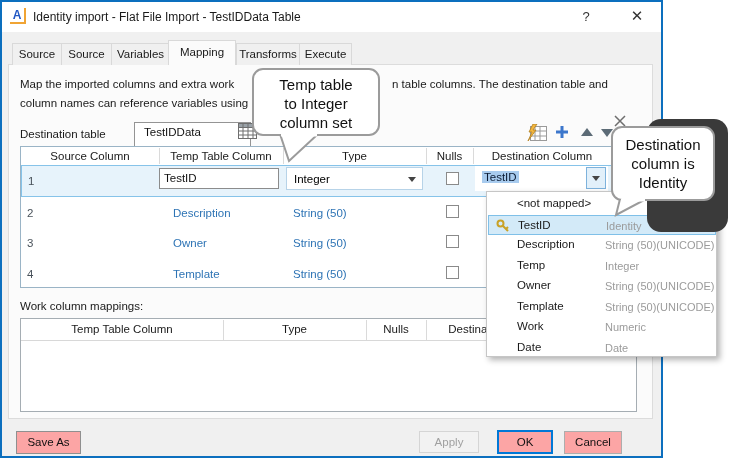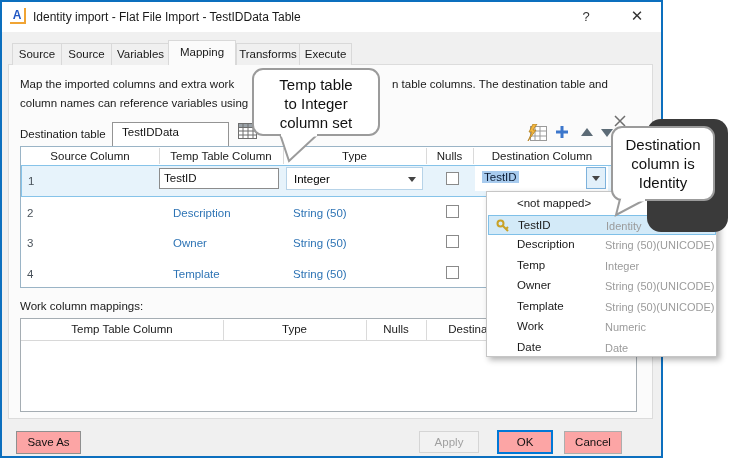--- a/index.html
+++ b/index.html
@@ -50,21 +50,21 @@
 <div class="abs tab" style="left:236px; width:64px;">Transforms</div>
 <div class="abs tab" style="left:299px; width:53px;">Execute</div>
 
 <div class="abs page"></div>
 
 <div class="abs txt" style="left:20px; top:78px; z-index:2;">Map the imported columns and extra work</div>
 <div class="abs txt" style="left:392px; top:78px; z-index:2;">n table columns. The destination table and</div>
 <div class="abs txt" style="left:20px; top:97px; z-index:2;">column names can reference variables using</div>
 
 <div class="abs txt" style="left:20px; top:128px; z-index:2;">Destination table</div>
-<div class="abs field" style="left:112px; top:122px; width:117px; height:34px; z-index:2;padding-left:9px;">TestIDData</div>
+<div class="abs field" style="left:134px; top:122px; width:117px; height:34px; z-index:2;padding-left:9px;">TestIDData</div>
 <svg class="abs" style="left:238px; top:123px; z-index:2;" width="19" height="17">
   <rect x="0.5" y="0.5" width="18" height="15" fill="#fff" stroke="#6E6E6E"></rect>
   <rect x="0.5" y="0.5" width="18" height="4" fill="#9AA2A8" stroke="#6E6E6E"></rect>
   <path d="M5,1 V16 M10,1 V16 M15,1 V16 M0,8 H19 M0,12 H19" stroke="#6E6E6E" stroke-width="1" fill="none"></path>
 </svg>
 
 <svg class="abs" style="left:526px; top:124px; z-index:2;" width="21" height="18">
   <rect x="4.5" y="2.5" width="16" height="14" fill="#fff" stroke="#9A9A9A"></rect>
   <path d="M9,2.5 V16.5 M14,2.5 V16.5 M4.5,7 H20.5 M4.5,12 H20.5" stroke="#9A9A9A" stroke-width="1" fill="none"></path>
   <polygon points="7,0 3,8 6,8 2,17 10,6 7,6 11,0" fill="#F4B73F" stroke="#B07D1E" stroke-width="0.8"></polygon>

